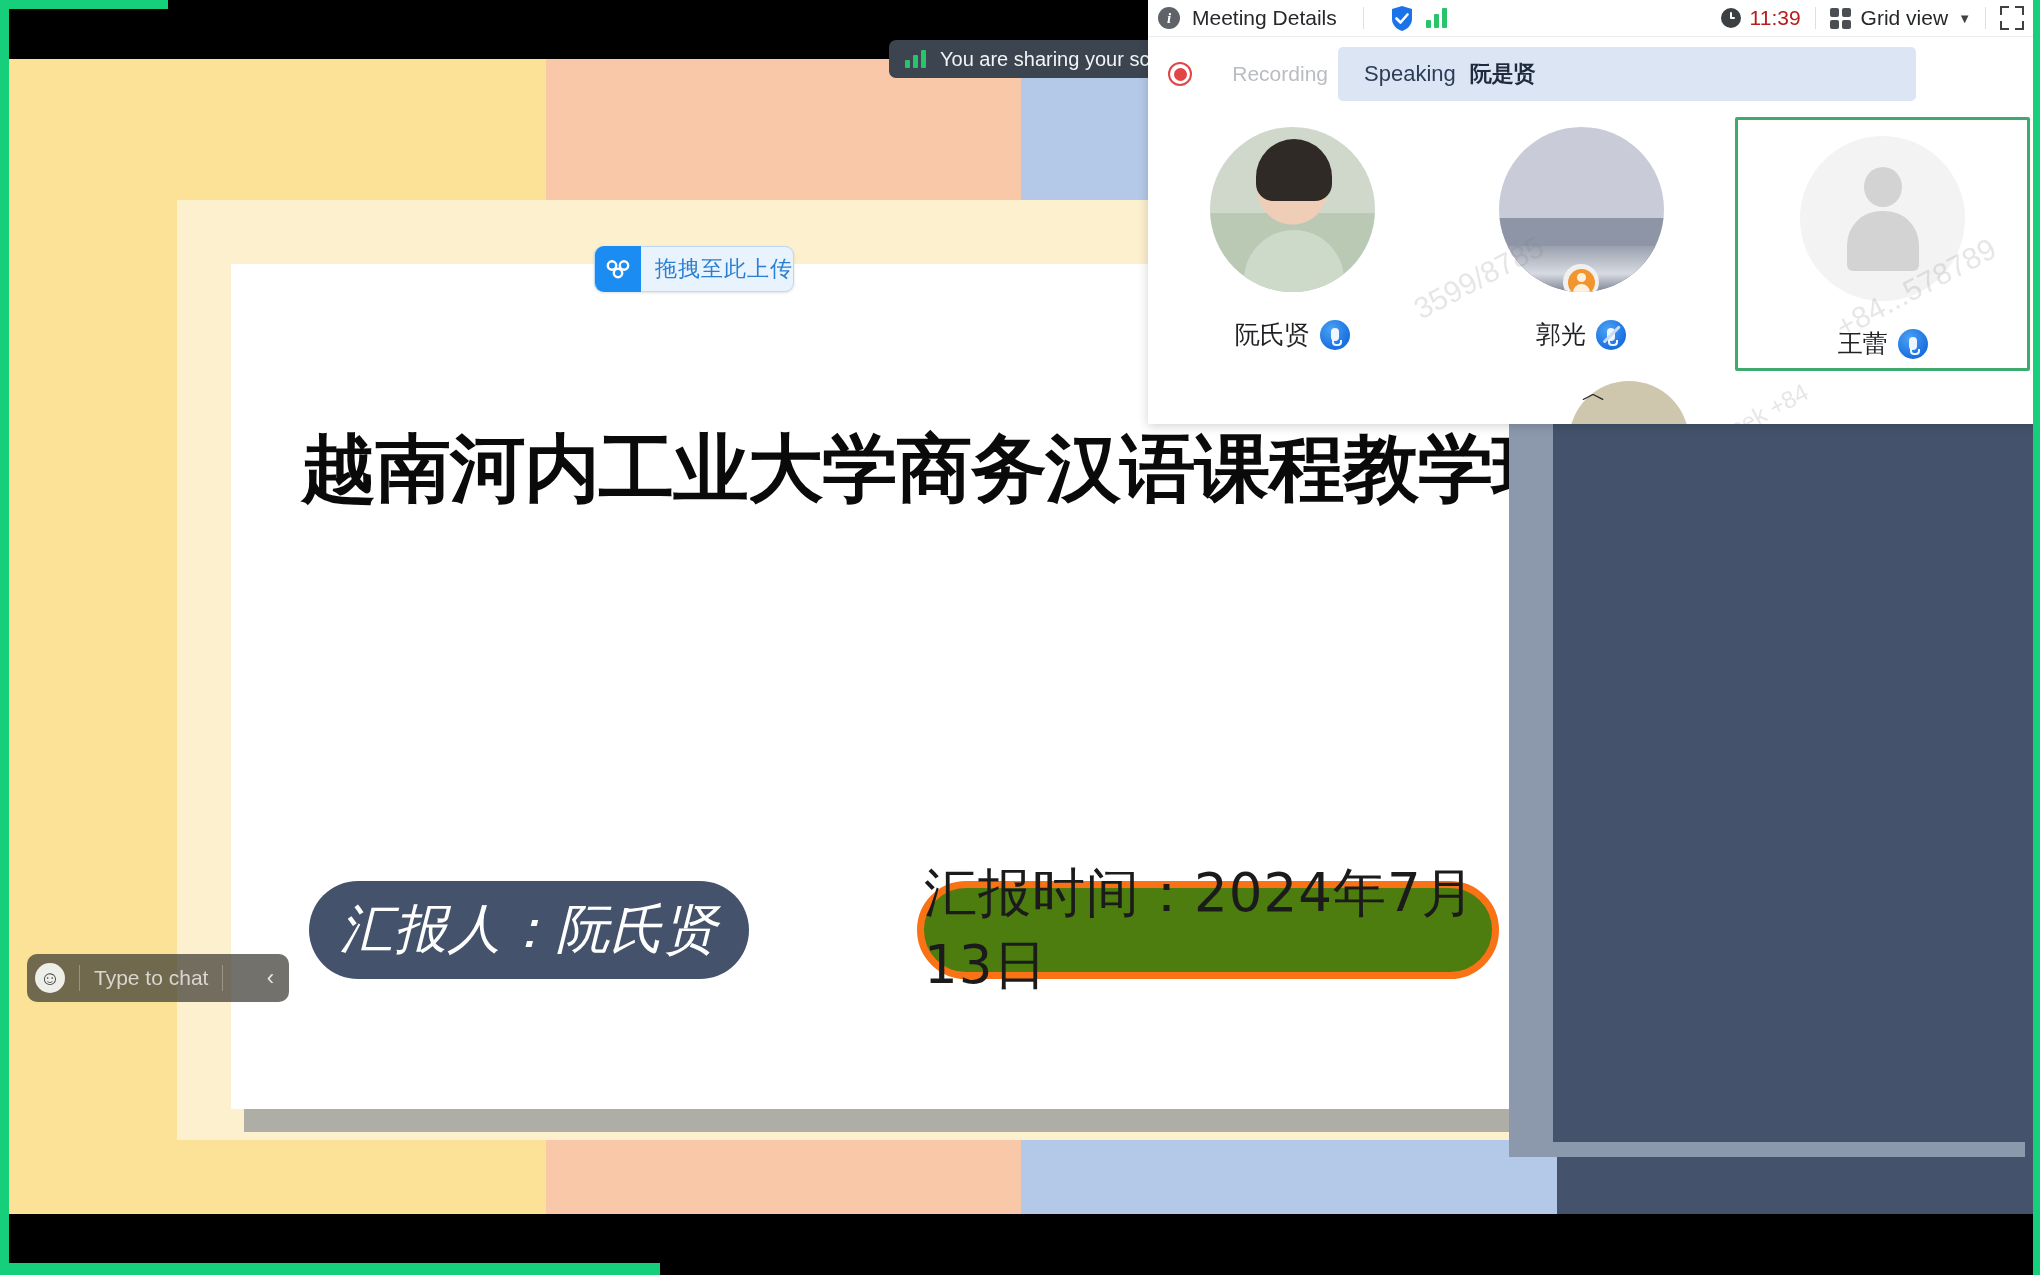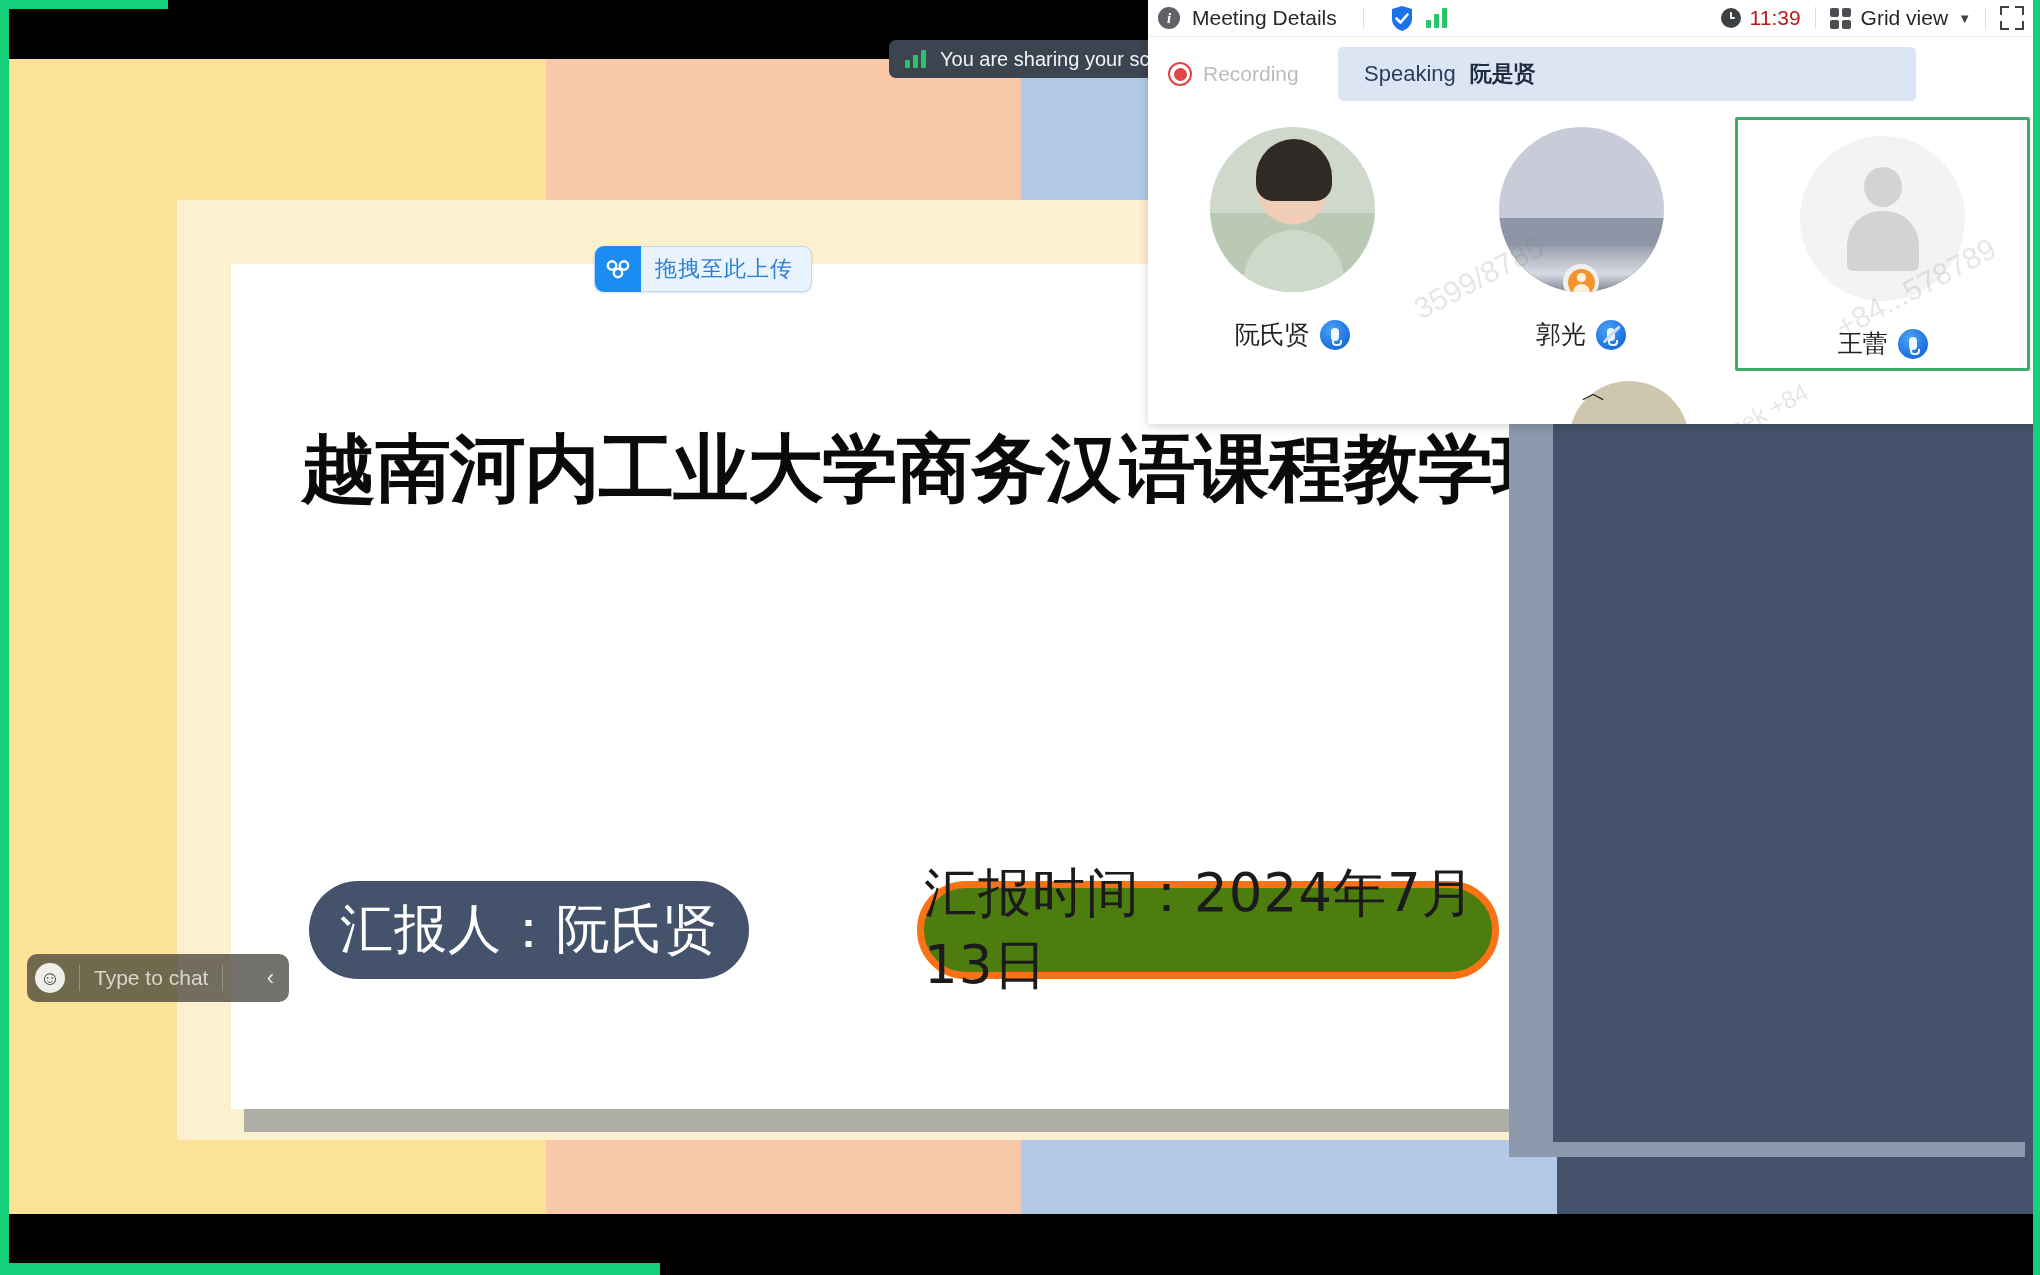--- a/index.html
+++ b/index.html
@@ -60,21 +60,21 @@
   }
 
   .pill-row { position: absolute; left: 78px; top: 617px; width: 1450px; height: 100px; }
   .pill {
     position: absolute; top: 0; height: 98px;
     display: flex; align-items: center; justify-content: center;
     border-radius: 49px;
     font-family: "DejaVu Sans", "Liberation Sans", sans-serif;
     font-size: 53px; font-weight: 400; letter-spacing: 1px;
   }
-  .pill-filled { left: 0;   width: 440px; background: #44536b; color: #ffffff; }
+  .pill-filled { left: 0;   width: 440px; background: #44536b; color: #ffffff; font-style: italic; }
   .pill-outline{ left: 608px; width: 582px; background: #4d7c0f; color: #1b1b1b;
                  border: 7px solid #f97316; }
 
   
   .fg-slate-shadow {
     position: absolute; left: 1500px; top: 338px; width: 516px; height: 760px;
     background: #8c99ad; z-index: 8;
   }
   .fg-slate {
     position: absolute; left: 1544px; top: 338px; width: 496px; height: 745px;
@@ -93,21 +93,21 @@
   .bars i { display: block; width: 5px; background: #27c46b; border-radius: 1px; }
   .bars i:nth-child(1) { height: 8px; }
   .bars i:nth-child(2) { height: 13px; }
   .bars i:nth-child(3) { height: 18px; }
 
   
   .upload-chip {
     position: absolute; left: 585px; top: 237px; z-index: 45;
     display: flex; align-items: center;
     background: #e8f3fd; border: 1px solid #bcd9f5;
-    border-radius: 9px; height: 46px; padding-right: 18px;
+    border-radius: 9px; height: 46px; 
     box-shadow: 0 1px 3px rgba(0,0,0,0.12);
   }
   .upload-logo {
     width: 46px; height: 46px; border-radius: 9px 0 0 9px;
     background: #1b8cf2; display: flex; align-items: center; justify-content: center;
   }
   .upload-text {
     font-family: "DejaVu Sans", "Liberation Sans", sans-serif;
     margin-left: 14px; color: #2a7fd4; font-size: 22px; letter-spacing: 1px;
   }
@@ -167,21 +167,21 @@
   .grid-label { font-size: 21px; color: #25282b; }
   .caret { margin-left: 10px; font-size: 13px; color: #3e4246; }
   .fs-ico { width: 24px; height: 24px; position: relative; }
   .fs-ico span { position: absolute; width: 9px; height: 9px; border: 2.5px solid #3e4246; }
   .fs-ico span:nth-child(1) { left: 0;  top: 0;  border-right: 0; border-bottom: 0; }
   .fs-ico span:nth-child(2) { right: 0; top: 0;  border-left: 0;  border-bottom: 0; }
   .fs-ico span:nth-child(3) { left: 0;  bottom: 0; border-right: 0; border-top: 0; }
   .fs-ico span:nth-child(4) { right: 0; bottom: 0; border-left: 0;  border-top: 0; }
 
   .meet-sub { height: 74px; display: flex; align-items: center; padding-left: 20px; }
-  .rec { display: flex; align-items: center; gap: 11px; width: 160px; }
+  .rec { display: flex; align-items: center; gap: 11px; width: 160px; justify-content: space-between; }
   .rec-dot {
     width: 24px; height: 24px; border-radius: 50%;
     border: 2px solid #e04646; display: flex; align-items: center; justify-content: center;
   }
   .rec-dot i { width: 13px; height: 13px; border-radius: 50%; background: #e04646; display: block; }
   .rec-label { font-size: 21px; color: #b9bcc0; }
   .speaking {
     margin-left: 10px; width: 578px; height: 54px;
     background: #dbe5f3; border-radius: 5px;
     display: flex; align-items: center; padding-left: 26px; gap: 14px;

